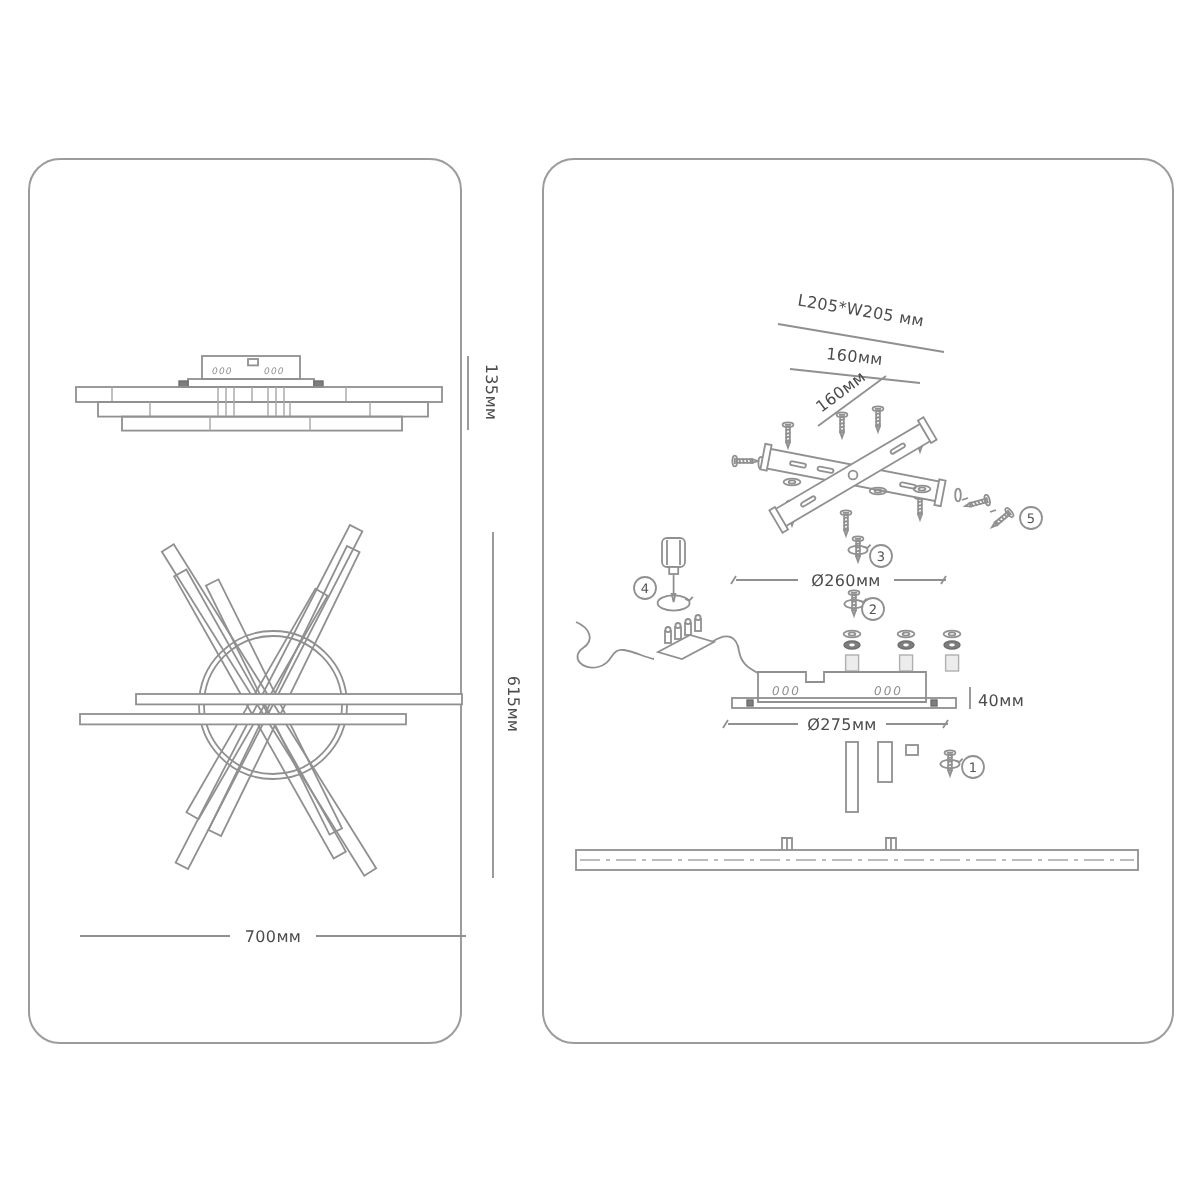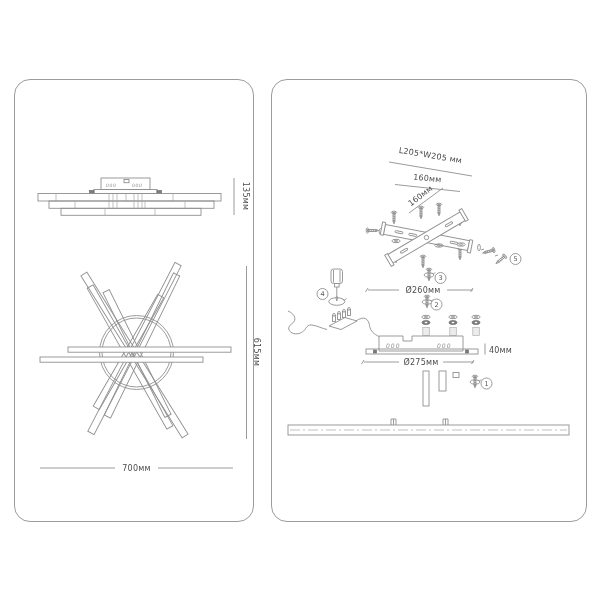--- a/index.html
+++ b/index.html
@@ -1,18 +1,18 @@
 <!DOCTYPE html>
 <html><head>
 <meta charset="utf-8">
 <style>
   html,body{margin:0;padding:0;background:#ffffff;width:600px;height:600px;overflow:hidden;}
   body{font-family:"DejaVu Sans",sans-serif;position:relative;}
   .panel{position:absolute;top:79px;height:443px;border:1px solid #9c9c9c;border-radius:16px;background:#fff;box-sizing:border-box;}
-  #panel-left{left:14px;width:240px;}
+  #panel-left{left:14px;width:217px;}
   #panel-right{left:271px;width:316px;}
   svg{display:block;}
   .ln{stroke:#909090;fill:none;stroke-width:0.9;}
   .lnw{stroke:#909090;fill:#ffffff;stroke-width:0.9;}
   .lnt{stroke:#a6a6a6;fill:none;stroke-width:0.7;}
   .dkf{stroke:#6e6e6e;fill:#7d7d7d;stroke-width:0.7;}
   .gyf{stroke:#b0b0b0;fill:#ececec;stroke-width:0.7;}
   .dim{font:8px "DejaVu Sans",sans-serif;fill:#4c4c4c;letter-spacing:0.2px;}
   .vent{font:italic 6px "DejaVu Sans",sans-serif;fill:#8f8f8f;letter-spacing:1px;}
   .ventS{font:italic 4.5px "DejaVu Sans",sans-serif;fill:#8f8f8f;letter-spacing:0.6px;}

